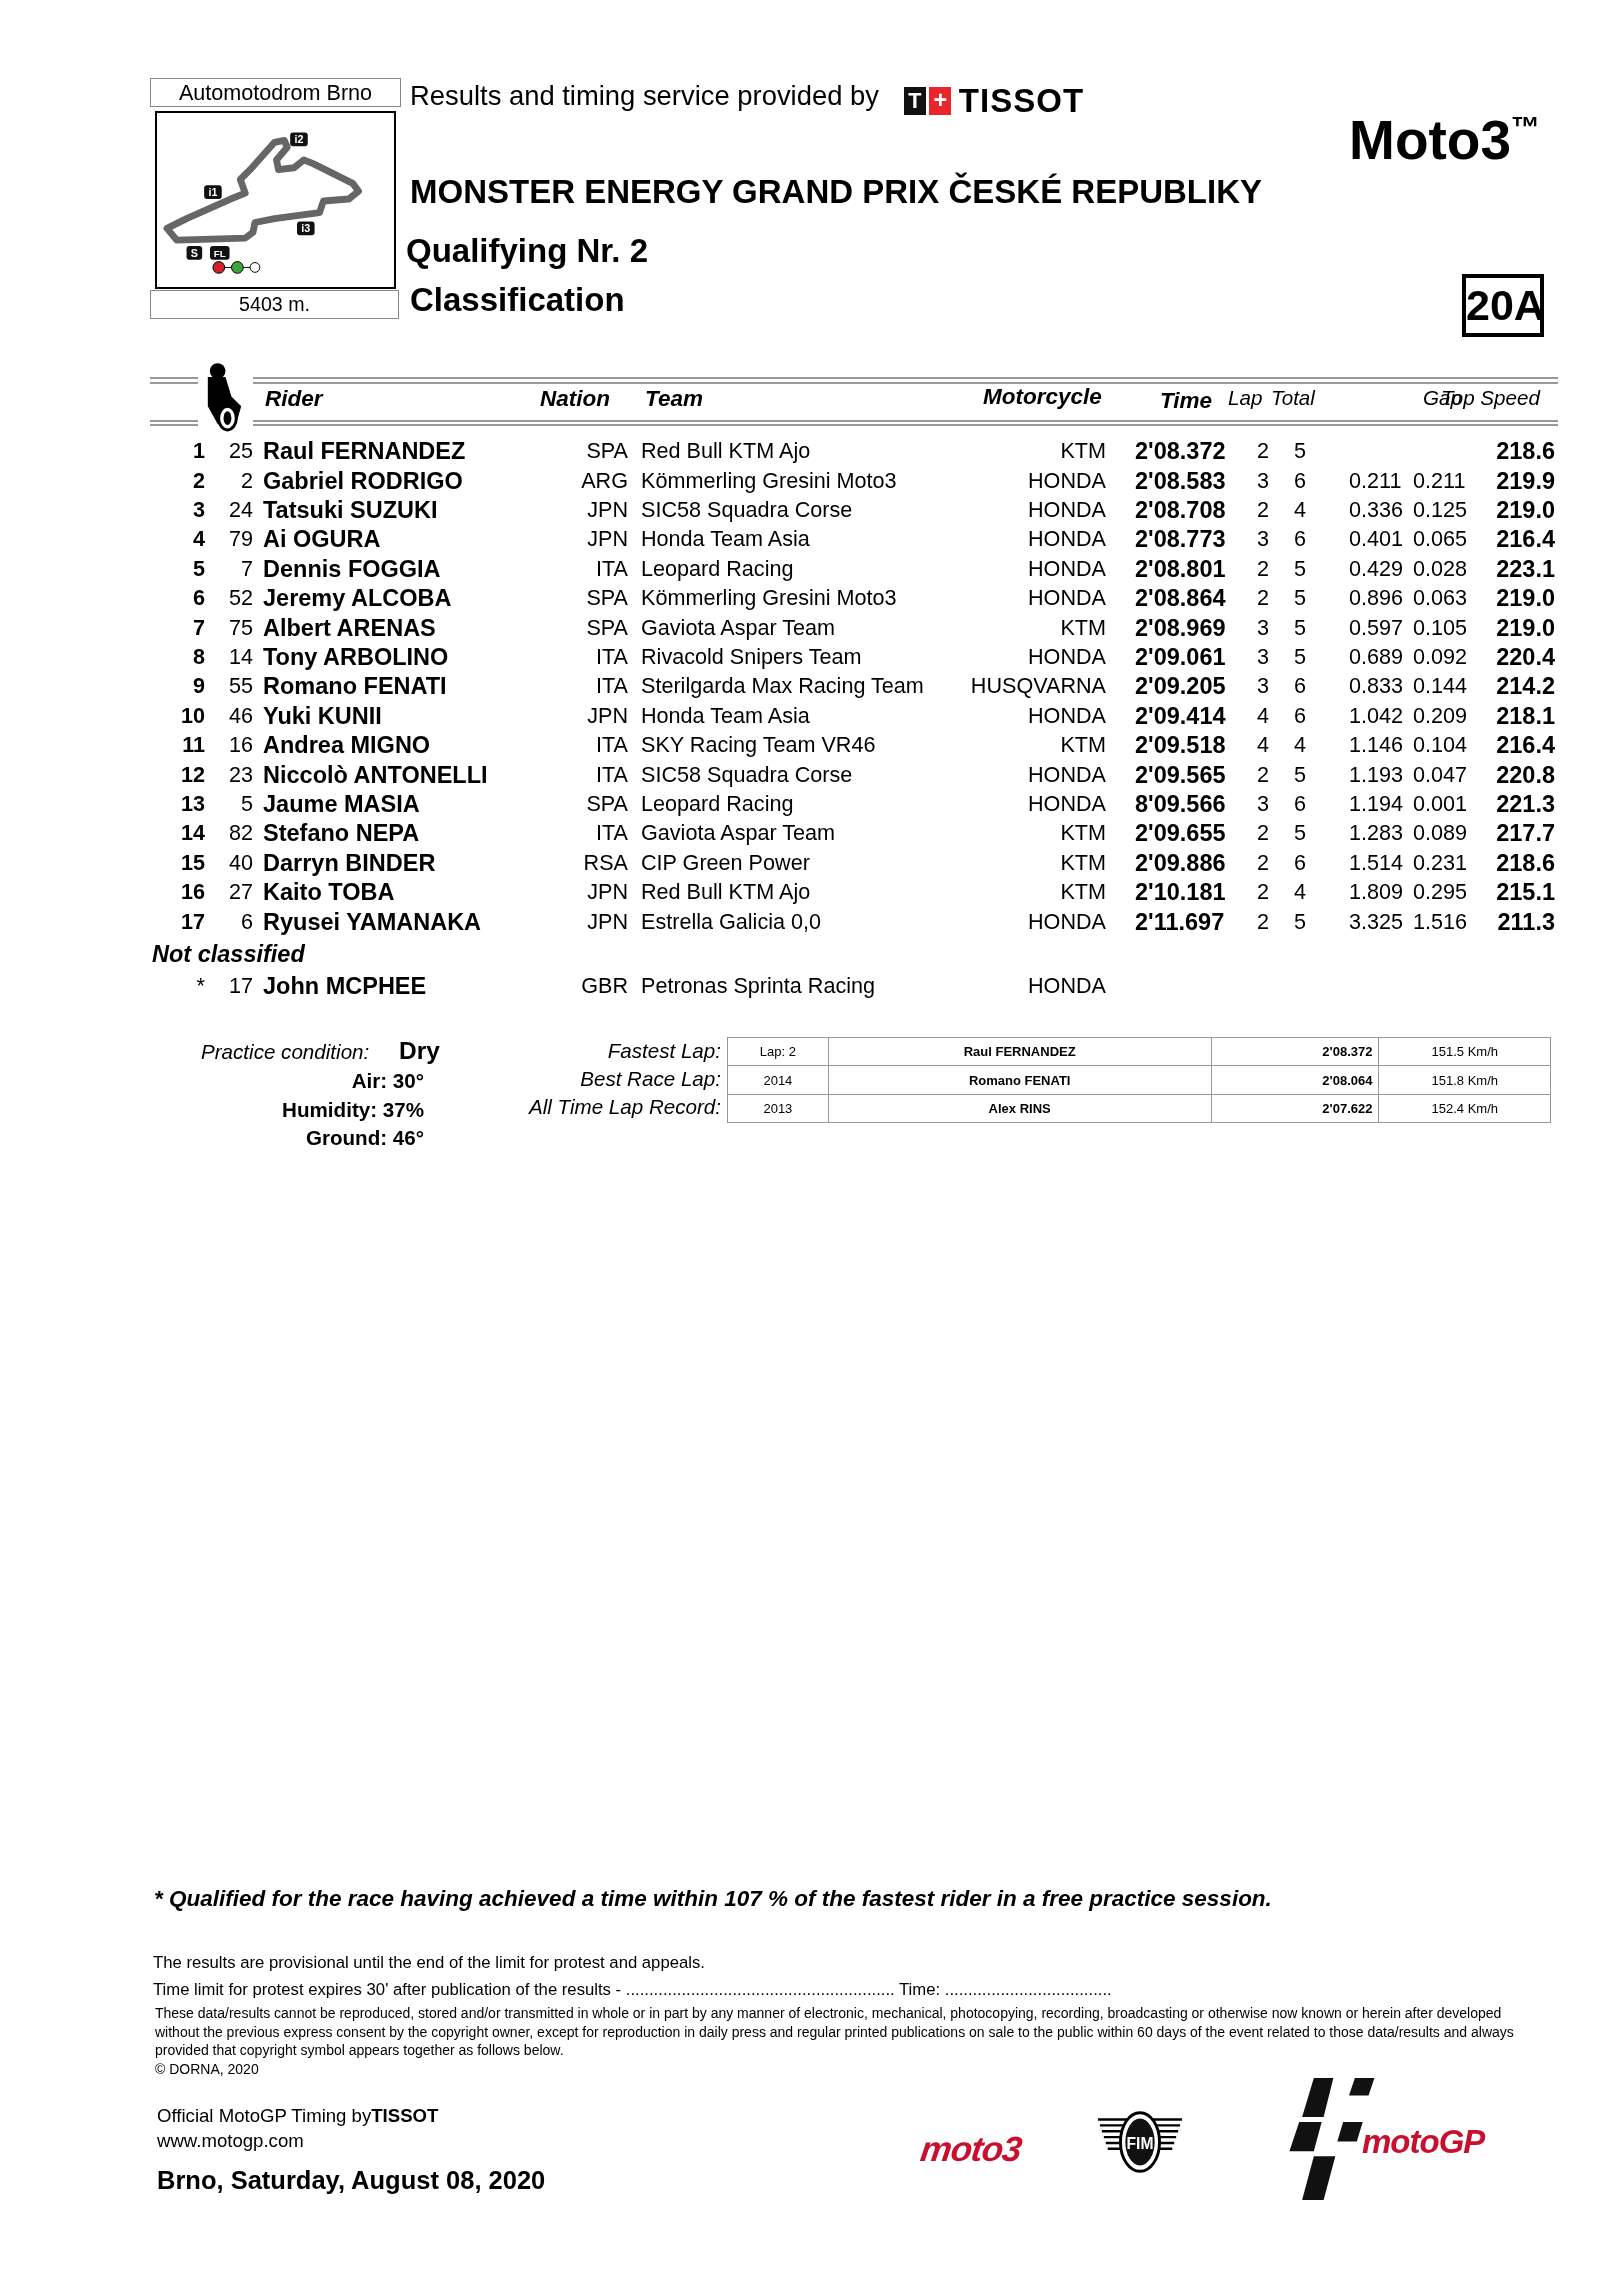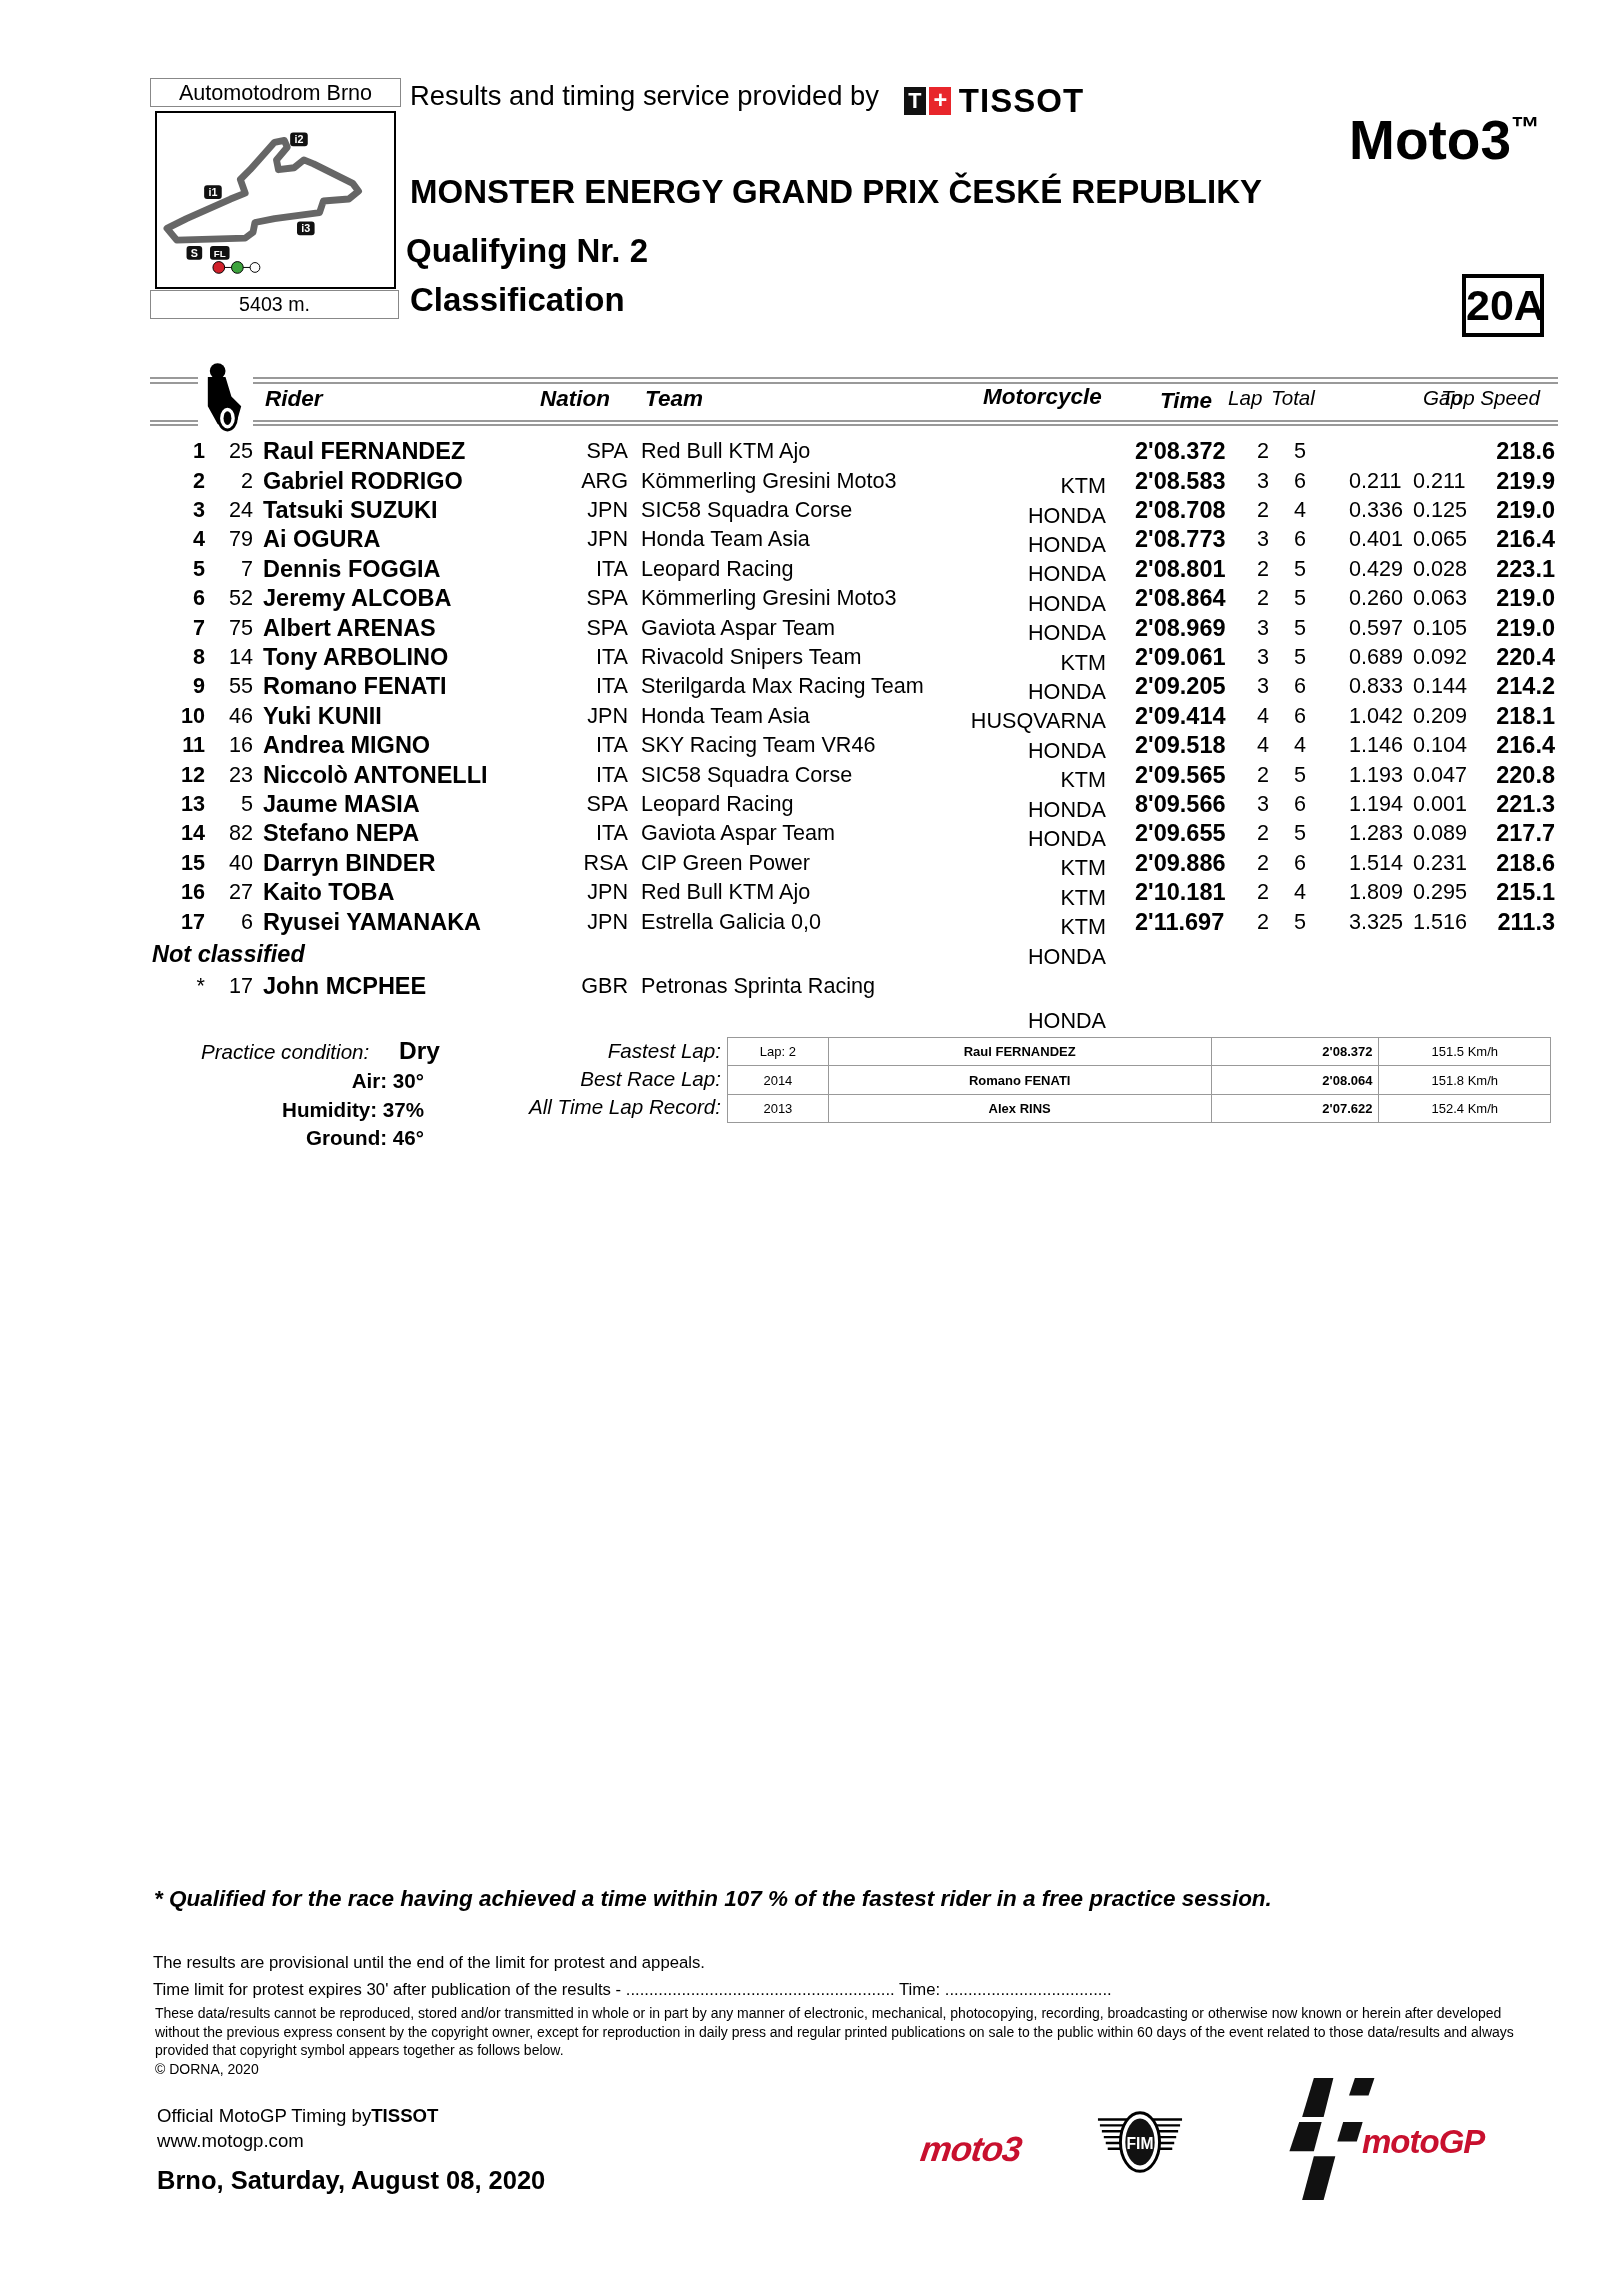--- a/index.html
+++ b/index.html
@@ -29,21 +29,21 @@
   .rider-icon { left: 198px; top: 363px; width: 55px; height: 71px; }
 
   
   .row { position: absolute; left: 0; width: 1620px; height: 29px; font-size: 21.6px; }
   .row span { position: absolute; top: 0; white-space: nowrap; }
   .c-pos { right: calc(1620px - 205px); font-weight: bold; text-align: right; }
   .c-num { right: calc(1620px - 253px); text-align: center; }
   .c-name { left: 263px; font-weight: bold; font-size: 23.5px; }
   .c-nat { right: calc(1620px - 628px); text-align: right; }
   .c-team { left: 641px; }
-  .c-moto { right: calc(1620px - 1106px); text-align: right; margin-top: 35px; }
+  .c-moto { right: calc(1620px - 1106px); text-align: right; }
   .c-time { left: 1135px; font-weight: bold; font-size: 23.5px; }
   .c-lap { left: 1257px; }
   .c-tot { left: 1294px; }
   .c-gap { left: 1349px; }
   .c-gapp { left: 1413px; }
   .c-speed { right: calc(1620px - 1555px); font-weight: bold; font-size: 23.5px; text-align: right; }
   .not-classified { left: 152px; top: 941px; font-size: 23.5px; font-weight: bold; font-style: italic; }
 
   
   .cond-label { font-size: 20.6px; font-style: italic; }
@@ -196,21 +196,21 @@
     <div class="row" style="top: 585px;">
       <span class="c-pos">6</span>
       <span class="c-num">52</span>
       <span class="c-name">Jeremy ALCOBA</span>
       <span class="c-nat">SPA</span>
       <span class="c-team">Kömmerling Gresini Moto3</span>
       <span class="c-moto">HONDA</span>
       <span class="c-time">2'08.864</span>
       <span class="c-lap">2</span>
       <span class="c-tot">5</span>
-      <span class="c-gap">0.260</span>
+      <span class="c-gap">0.896</span>
       <span class="c-gapp">0.063</span>
       <span class="c-speed">219.0</span>
     </div>
     <div class="row" style="top: 615px;">
       <span class="c-pos">7</span>
       <span class="c-num">75</span>
       <span class="c-name">Albert ARENAS</span>
       <span class="c-nat">SPA</span>
       <span class="c-team">Gaviota Aspar Team</span>
       <span class="c-moto">KTM</span>

